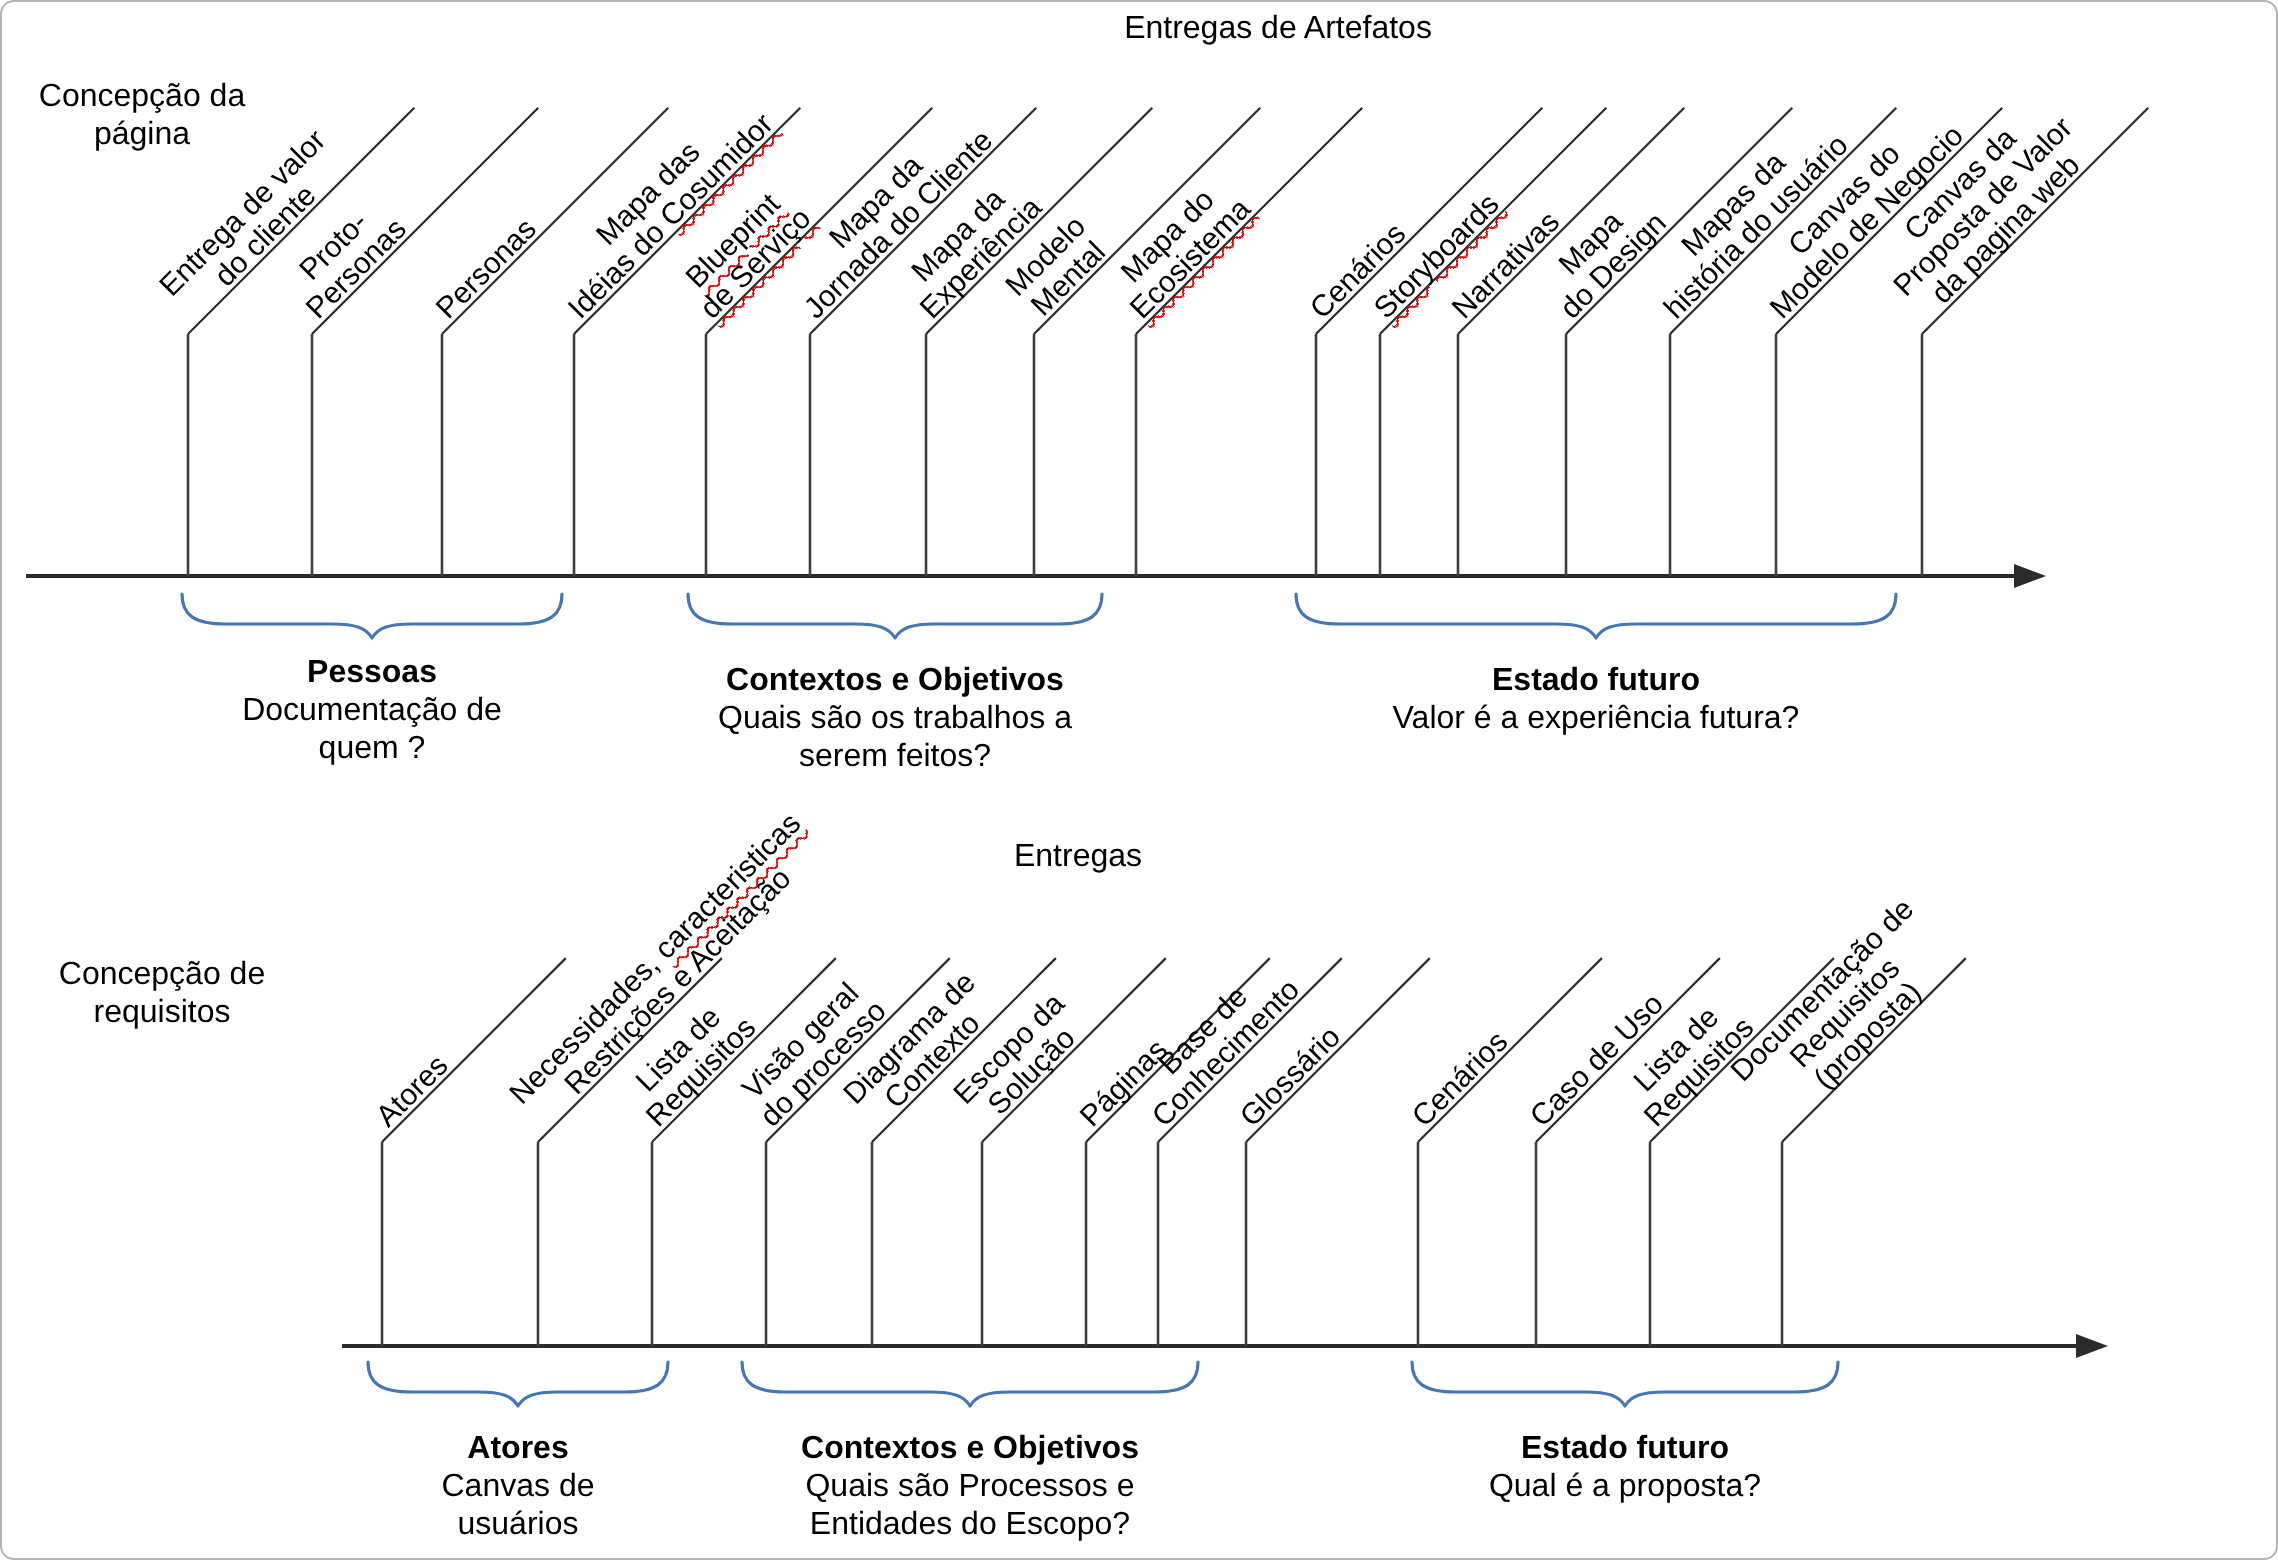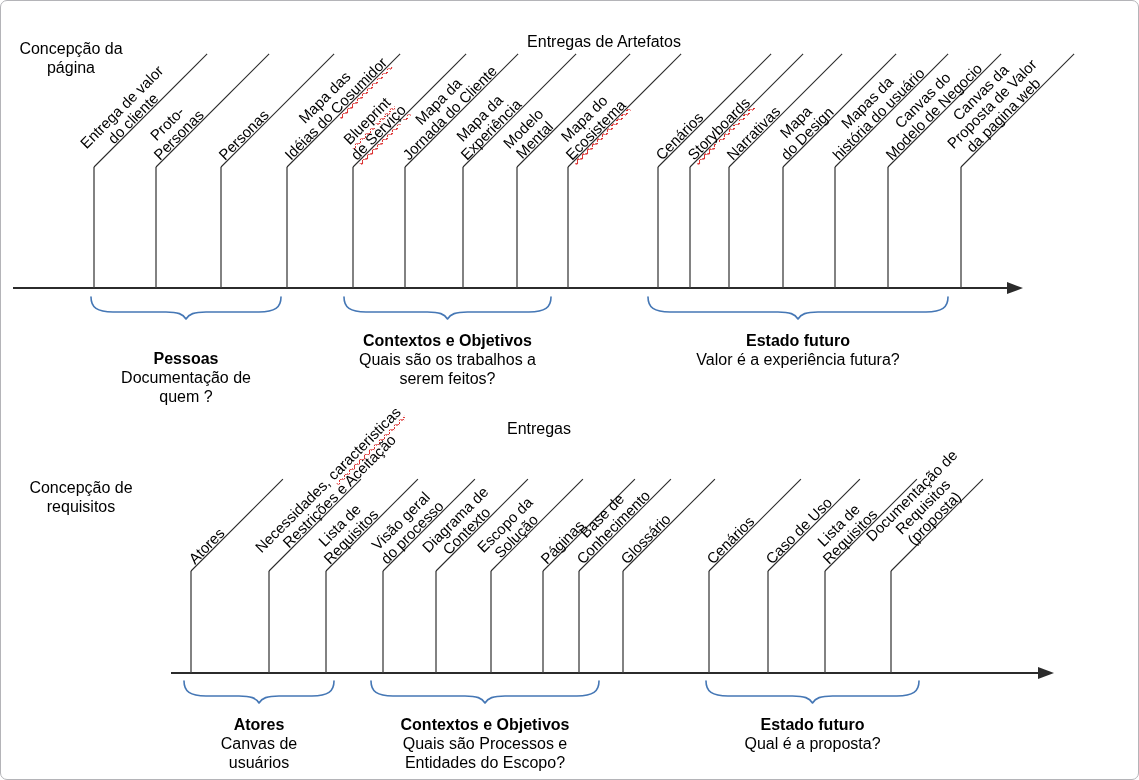--- a/index.html
+++ b/index.html
@@ -124,21 +124,21 @@
       <line x1="767" y1="570" x2="858.9238815542511" y2="478.0761184457488" stroke="#2b2b2b" stroke-width="1.1"></line>
       <line x1="824" y1="570" x2="824" y2="672" stroke="#3f3f3f" stroke-width="1.3"></line>
       <line x1="824" y1="570" x2="915.9238815542511" y2="478.0761184457488" stroke="#2b2b2b" stroke-width="1.1"></line>
       <line x1="890" y1="570" x2="890" y2="672" stroke="#3f3f3f" stroke-width="1.3"></line>
       <line x1="890" y1="570" x2="981.9238815542511" y2="478.0761184457488" stroke="#2b2b2b" stroke-width="1.1"></line>
       <path d="M 183 680 C 183 690.5 189 695 205 695 L 238 695 C 250 695 255 697 258 702 C 261 697 266 695 278 695 L 311 695 C 327 695 333 690.5 333 680" stroke="#4577b5" stroke-width="1.6" fill="none" stroke-linecap="round" stroke-linejoin="round"></path>
       <path d="M 370 680 C 370 690.5 376 695 392 695 L 464 695 C 476 695 481 697 484 702 C 487 697 492 695 504 695 L 576 695 C 592 695 598 690.5 598 680" stroke="#4577b5" stroke-width="1.6" fill="none" stroke-linecap="round" stroke-linejoin="round"></path>
       <path d="M 705 680 C 705 690.5 711 695 727 695 L 791.5 695 C 803.5 695 808.5 697 811.5 702 C 814.5 697 819.5 695 831.5 695 L 896 695 C 912 695 918 690.5 918 680" stroke="#4577b5" stroke-width="1.6" fill="none" stroke-linecap="round" stroke-linejoin="round"></path>
     </svg>
 
-  <div class="sec-title" id="title-0" style="left: 603px; top: 5px; margin-top: 27px;">Entregas de Artefatos</div>
+  <div class="sec-title" id="title-0" style="left: 638px; top: 5px;">Entregas de Artefatos</div>
   <div class="sec-title" id="title-1" style="left: 538px; top: 419px;">Entregas</div>
 
   <div class="side-label" id="side-0" style="left: 70px; top: 38px; text-align: center;">
     <div>Concepção da</div>
     <div>página</div>
   </div>
   <div class="side-label" id="side-1" style="left: 80px; top: 477px; text-align: center;">
     <div>Concepção  de</div>
     <div>requisitos</div>
   </div>
@@ -228,21 +228,21 @@
         <div><span>Modelo de Negocio</span></div>
       </div>
     </div>
     <div class="tick-label-anchor" style="left: 966px; top: 162px;">
       <div class="tick-label-text">
         <div><span>Canvas da</span></div>
         <div><span>Proposta de Valor</span></div>
         <div><span>da pagina web</span></div>
       </div>
     </div>
-    <div class="brace-label" style="left: 185px; top: 348px; text-align: center;">
+    <div class="brace-label" style="left: 185px; top: 326px; text-align: center;">
       <div class="brace-title">Pessoas</div>
       <div>Documentação de</div>
       <div>quem ?</div>
     </div>
     <div class="brace-label" style="left: 446.5px; top: 330px;">
       <div class="brace-title">Contextos e Objetivos</div>
       <div>Quais são os trabalhos a</div>
       <div>serem feitos?</div>
     </div>
     <div class="brace-label" style="left: 797px; top: 330px;">

